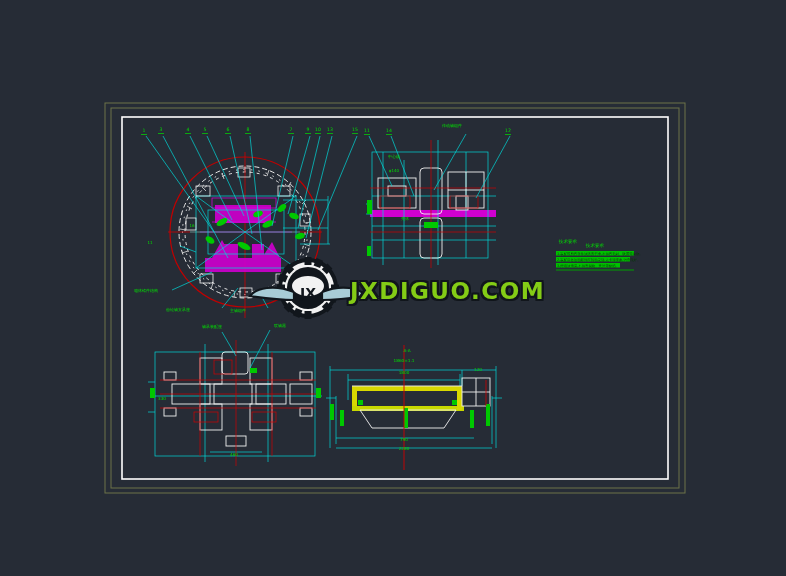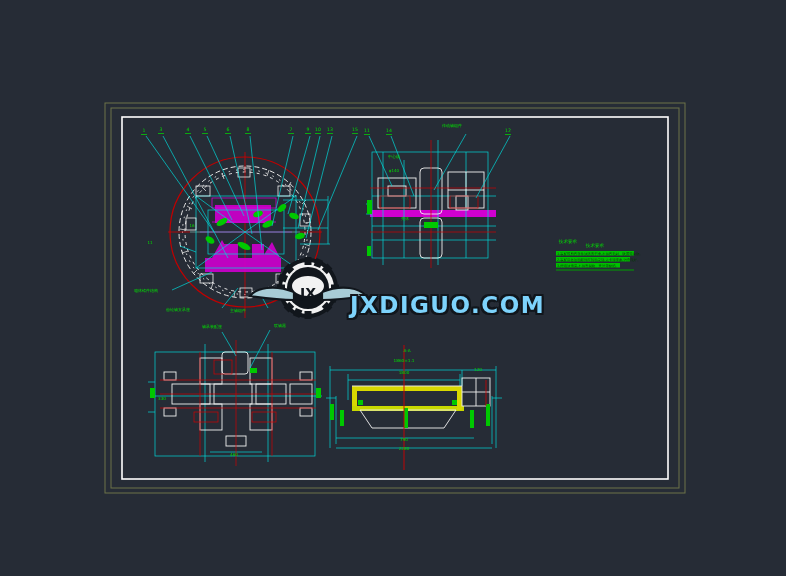--- a/index.html
+++ b/index.html
@@ -24,23 +24,23 @@
     letter-spacing:1px;
     text-shadow:
       -2px -2px 0 #11161c, 2px -2px 0 #11161c,
       -2px  2px 0 #11161c, 2px  2px 0 #11161c,
        0px  3px 0 #11161c, 3px 0px 0 #11161c,
       -3px  0px 0 #11161c, 0px -3px 0 #11161c;
     white-space:nowrap;
     font-family:"DejaVu Sans","Liberation Sans",sans-serif;
   }
   .wm-sub{
-    position:absolute;left:102px;top:40px;
+    position:absolute;left:102px;top:26px;
     font-size:23px;font-weight:bold;
-    color:#7dd3fc;
+    color:#84cc16;
     letter-spacing:1.5px;
     text-shadow:
       -2px -2px 0 #11161c, 2px -2px 0 #11161c,
       -2px  2px 0 #11161c, 2px  2px 0 #11161c,
        0px  2px 0 #11161c, 2px 0px 0 #11161c,
       -2px  0px 0 #11161c, 0px -2px 0 #11161c;
     white-space:nowrap;
   }
 </style>
 </head>

